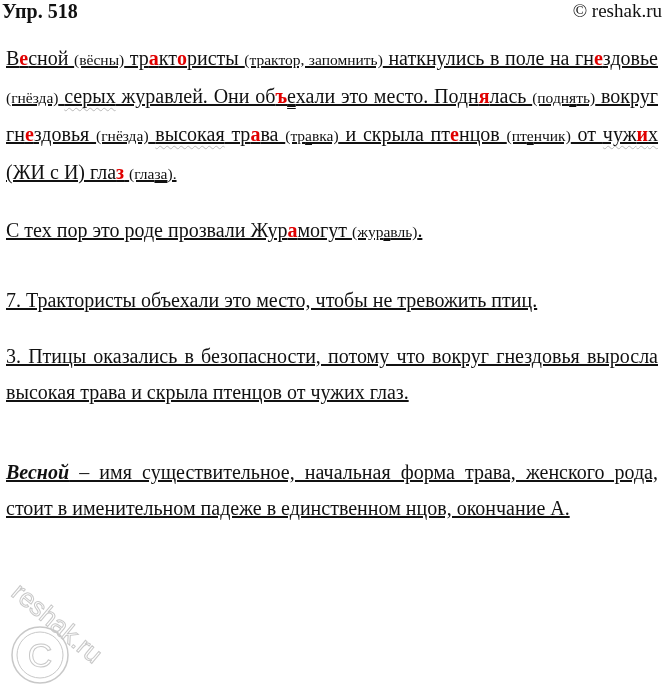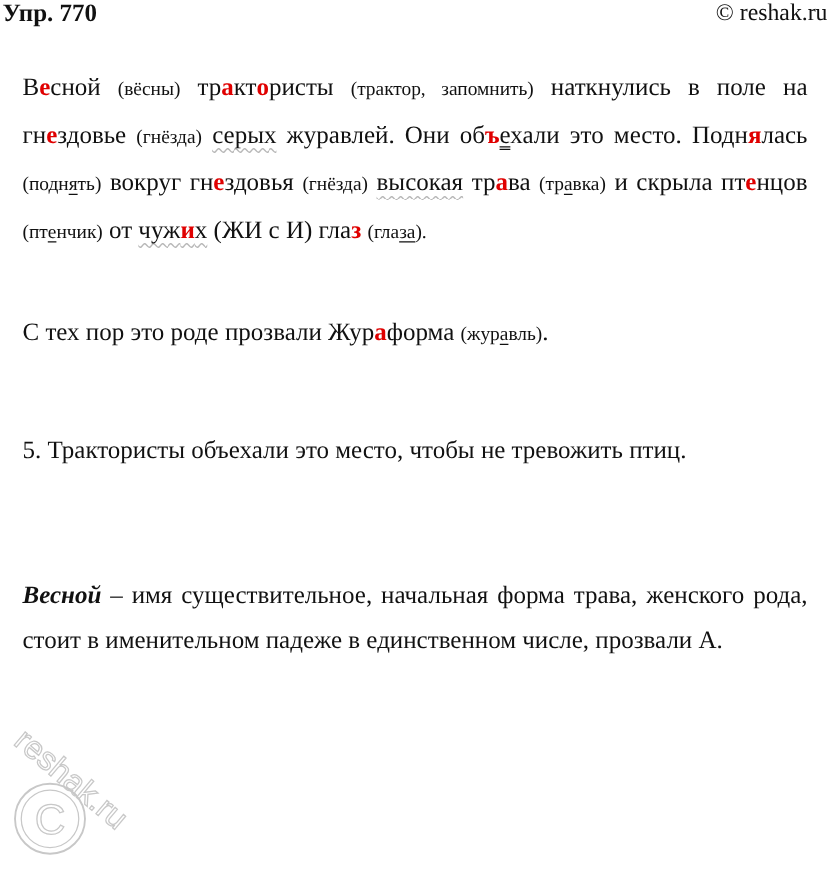--- a/index.html
+++ b/index.html
@@ -38,24 +38,25 @@
       line-height: 22px;
       font-family: Liberation Serif, serif;
     }
     .content {
       position: absolute;
       left: 2px;
       right: 4px;
       top: 36px;
     }
     p {
-      margin: 16px;
+      margin: 4px;
       font-size: 20px;
       line-height: 36px;
       text-align: justify;
+      text-decoration: underline;
     }
     .p1 { text-align: justify; text-align-last: left; }
     .sm { font-size: 15.5px; }
     .red { color: #e00000; font-weight: bold; }
     .ul { text-decoration: underline; text-decoration-thickness: 1px; text-underline-offset: 3px; }
     .wavy { text-decoration: underline wavy #b8b8b8; text-decoration-thickness: 1px; text-underline-offset: 4px; }
     .dbl { text-decoration: underline double; text-decoration-thickness: 1px; text-underline-offset: 3px; }
     .gap { height: 12px; }
     .it { font-style: italic; }
     .bi { font-style: italic; font-weight: bold; }
@@ -66,40 +67,41 @@
       width: 140px;
       height: 123px;
       pointer-events: none;
       color: #c8c8c8;
     }
   </style>
 </head>
 <body>
 
 <div class="header">
-  <div class="title">Упр. 770</div>
+  <div class="title">Упр. 518</div>
   <div class="copyright">© reshak.ru</div>
 </div>
 
 <div class="content">
 
   <p class="p1"><span>В</span><span class="red">е</span><span>сной </span><span class="sm">(вёсны)</span><span> тр</span><span class="red">а</span><span>кт</span><span class="red">о</span><span>ристы </span><span class="sm">(трактор, запомнить)</span><span> наткнулись в поле на гн</span><span class="red">е</span><span>здовье </span><span class="sm">(гнёзда)</span><span> </span><span class="wavy">серых</span><span> журавлей. Они об</span><span class="red">ъ</span><span class="dbl">е</span><span>хали это место. Подн</span><span class="red">я</span><span>лась </span><span class="sm"><span>(подн</span><span class="ul">я</span><span>ть)</span></span><span> вокруг гн</span><span class="red">е</span><span>здовья </span><span class="sm">(гнёзда)</span><span> </span><span class="wavy">высокая</span><span> тр</span><span class="red">а</span><span>ва </span><span class="sm"><span>(тр</span><span class="ul">а</span><span>вка)</span></span><span> и скрыла пт</span><span class="red">е</span><span>нцов </span><span class="sm"><span>(пт</span><span class="ul">е</span><span>нчик)</span></span><span> от </span><span class="wavy"><span>чуж</span><span class="red">и</span><span>х</span></span><span> (ЖИ с И) гла</span><span class="red">з</span><span> </span><span class="sm"><span>(гла</span><span class="ul">за</span><span>).</span></span></p>
 
   <div class="gap"></div>
 
-  <p><span>С тех пор это роде прозвали Жур</span><span class="red">а</span><span>форма </span><span class="sm"><span>(жур</span><span class="ul">а</span><span>вль)</span></span><span>.</span></p>
+  <p><span>С тех пор это роде прозвали Жур</span><span class="red">а</span><span>могут </span><span class="sm"><span>(жур</span><span class="ul">а</span><span>вль)</span></span><span>.</span></p>
 
   <div class="gap"></div>
   <div class="gap"></div>
-  <p>5. Трактористы объехали это место, чтобы не тревожить птиц.</p>
+  <p>7. Трактористы объехали это место, чтобы не тревожить птиц.</p>
+  <div class="gap"></div>
+  <p>3. Птицы оказались в безопасности, потому что вокруг гнездовья выросла высокая трава и скрыла птенцов от чужих глаз.</p>
   <div class="gap"></div>
   <div class="gap"></div>
   <div class="gap"></div>
-  <div class="gap"></div>
-  <p><span class="bi">Весной</span><span> – имя существительное, начальная форма трава, женского рода, стоит в именительном падеже в единственном числе, прозвали А.</span></p>
+  <p><span class="bi">Весной</span><span> – имя существительное, начальная форма трава, женского рода, стоит в именительном падеже в единственном нцов, окончание А.</span></p>
 </div>
 
 <div class="watermark">
   <svg width="140" height="123" viewBox="0 0 140 123">
     <circle cx="40" cy="80" r="28" fill="none" stroke="#c8c8c8" stroke-width="1.5"></circle>
     <circle cx="40" cy="80" r="23" fill="none" stroke="#c8c8c8" stroke-width="1"></circle>
     <text x="40" y="92" text-anchor="middle" font-family="Liberation Sans, sans-serif" font-size="34" fill="none" stroke="#c8c8c8" stroke-width="1">C</text>
     <text x="10" y="20" font-family="Liberation Sans, sans-serif" font-size="26" fill="none" stroke="#c8c8c8" stroke-width="1" transform="rotate(40 10 20)">reshak.ru</text>
   </svg>
 </div>

